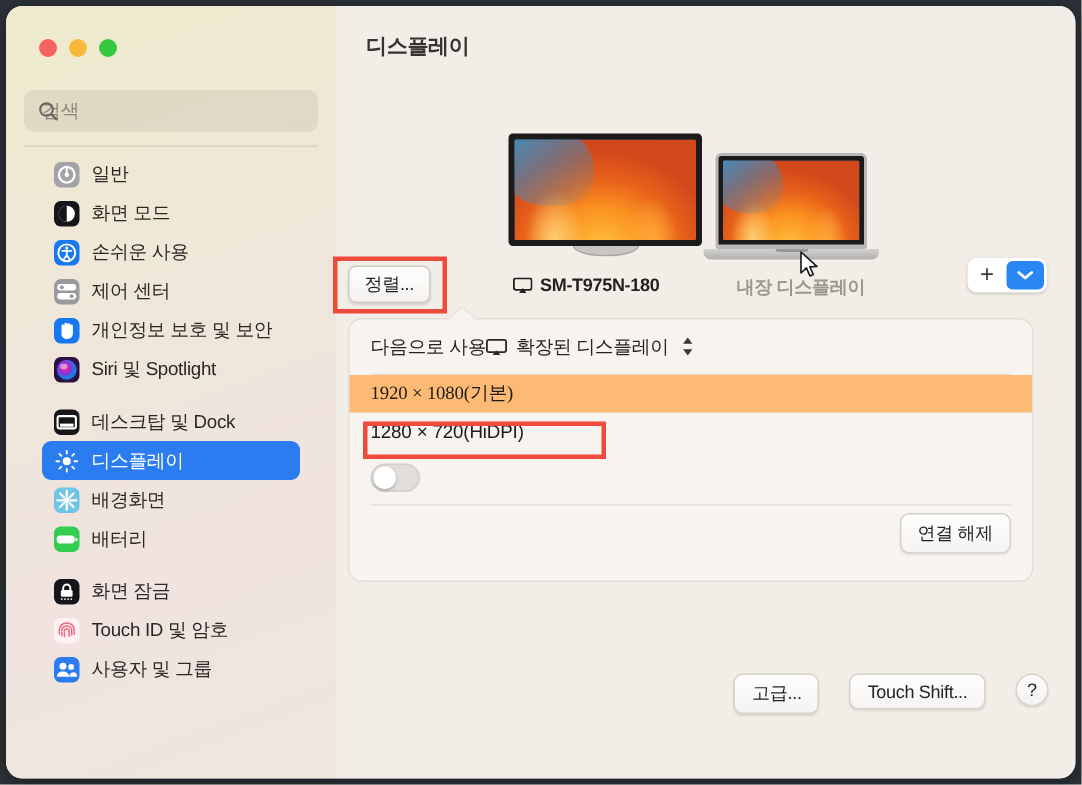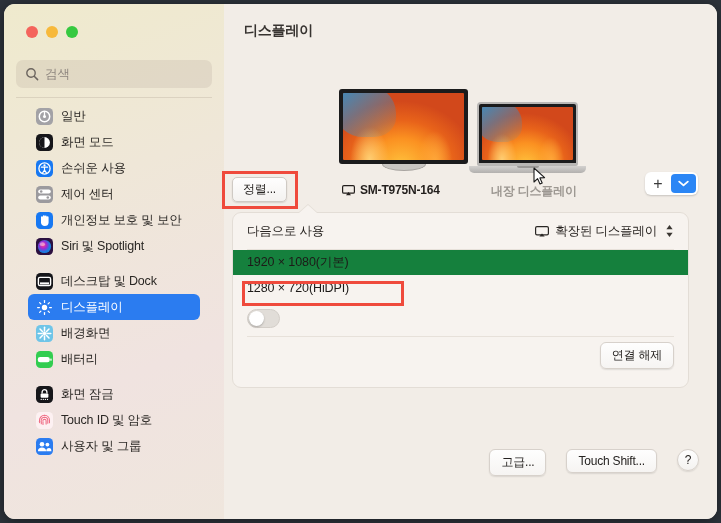--- a/index.html
+++ b/index.html
@@ -39,21 +39,21 @@
   .light.green  { background: #36c940; }
 
   #search-wrap {
     position: absolute; left: 12px; top: 56px;
     width: 196px; height: 28px;
   }
   #search-field {
     width: 100%; height: 100%;
     background: rgba(140,120,110,.14);
     border: none; border-radius: 7px;
-    padding-left: 29px;
+    padding-left: 12px;
     font-size: 12.5px; color: #5c554f;
     font-family: inherit;
     outline: none;
   }
   #search-field::placeholder { color: #8d857e; }
   #search-icon {
     position: absolute; left: 9px; top: 7px;
     width: 14px; height: 14px; pointer-events: none;
   }
   #sidebar-divider {
@@ -221,41 +221,41 @@
     position: absolute; left: 66px; top: -8px;
     width: 0; height: 0;
     border-left: 9px solid transparent;
     border-right: 9px solid transparent;
     border-bottom: 8px solid #f7f3ef;
     filter: drop-shadow(0 -1px 0 #e3ddd6);
   }
   .card-row {
     height: 36px; padding: 0 14px;
     display: flex; align-items: center;
-    justify-content: space-between;
   }
   .row-label { font-size: 12.5px; color: #272320; letter-spacing: -.2px; }
   .hr { height: 1px; background: #e7e1da; margin: 0 14px; }
 
   #usage-value {
     display: flex; align-items: center; gap: 6px;
     font-size: 12.5px; color: #272320; letter-spacing: -.2px;
   }
   #usage-stepper {
     display: flex; flex-direction: column; gap: 1px;
     margin-left: 2px;
   }
 
   .res-row {
     height: 25px; display: flex; align-items: center;
     padding: 0 14px; font-size: 12.5px; color: #1d1a18;
     letter-spacing: -.1px;
   }
   .res-row.selected {
-    background: #15803d;
+    background: #fdba74;
+    font-family: Liberation Serif, serif;
   }
   #res-box {
     position: absolute; left: 9px; top: 68px;
     width: 162px; height: 25px;
     border: 3px solid #ef4a3c;
     pointer-events: none;
   }
 
   .toggle {
     width: 33px; height: 19px;
@@ -515,21 +515,21 @@
           <div class="wall" style="height:53px"></div>
         </div>
         <div id="int-base"></div>
       </div>
 
       <div id="ext-label" class="mon-label">
         <svg width="13" height="11" viewBox="0 0 13 11">
           <rect x="0.6" y="0.6" width="11.8" height="7.6" rx="1.3" fill="none" stroke="#231f1d" stroke-width="1.2"></rect>
           <path d="M6.5 7.0 L9.0 10.3 L4.0 10.3 Z" fill="#231f1d"></path>
         </svg>
-        <span>SM-T975N-164</span>
+        <span>SM-T975N-180</span>
       </div>
 
       <div id="int-label" class="mon-label">
         <span>내장 디스플레이</span>
       </div>
 
       <div id="arrange-btn-box">
         <button id="arrange-btn" class="btn">정렬...</button>
       </div>
 

